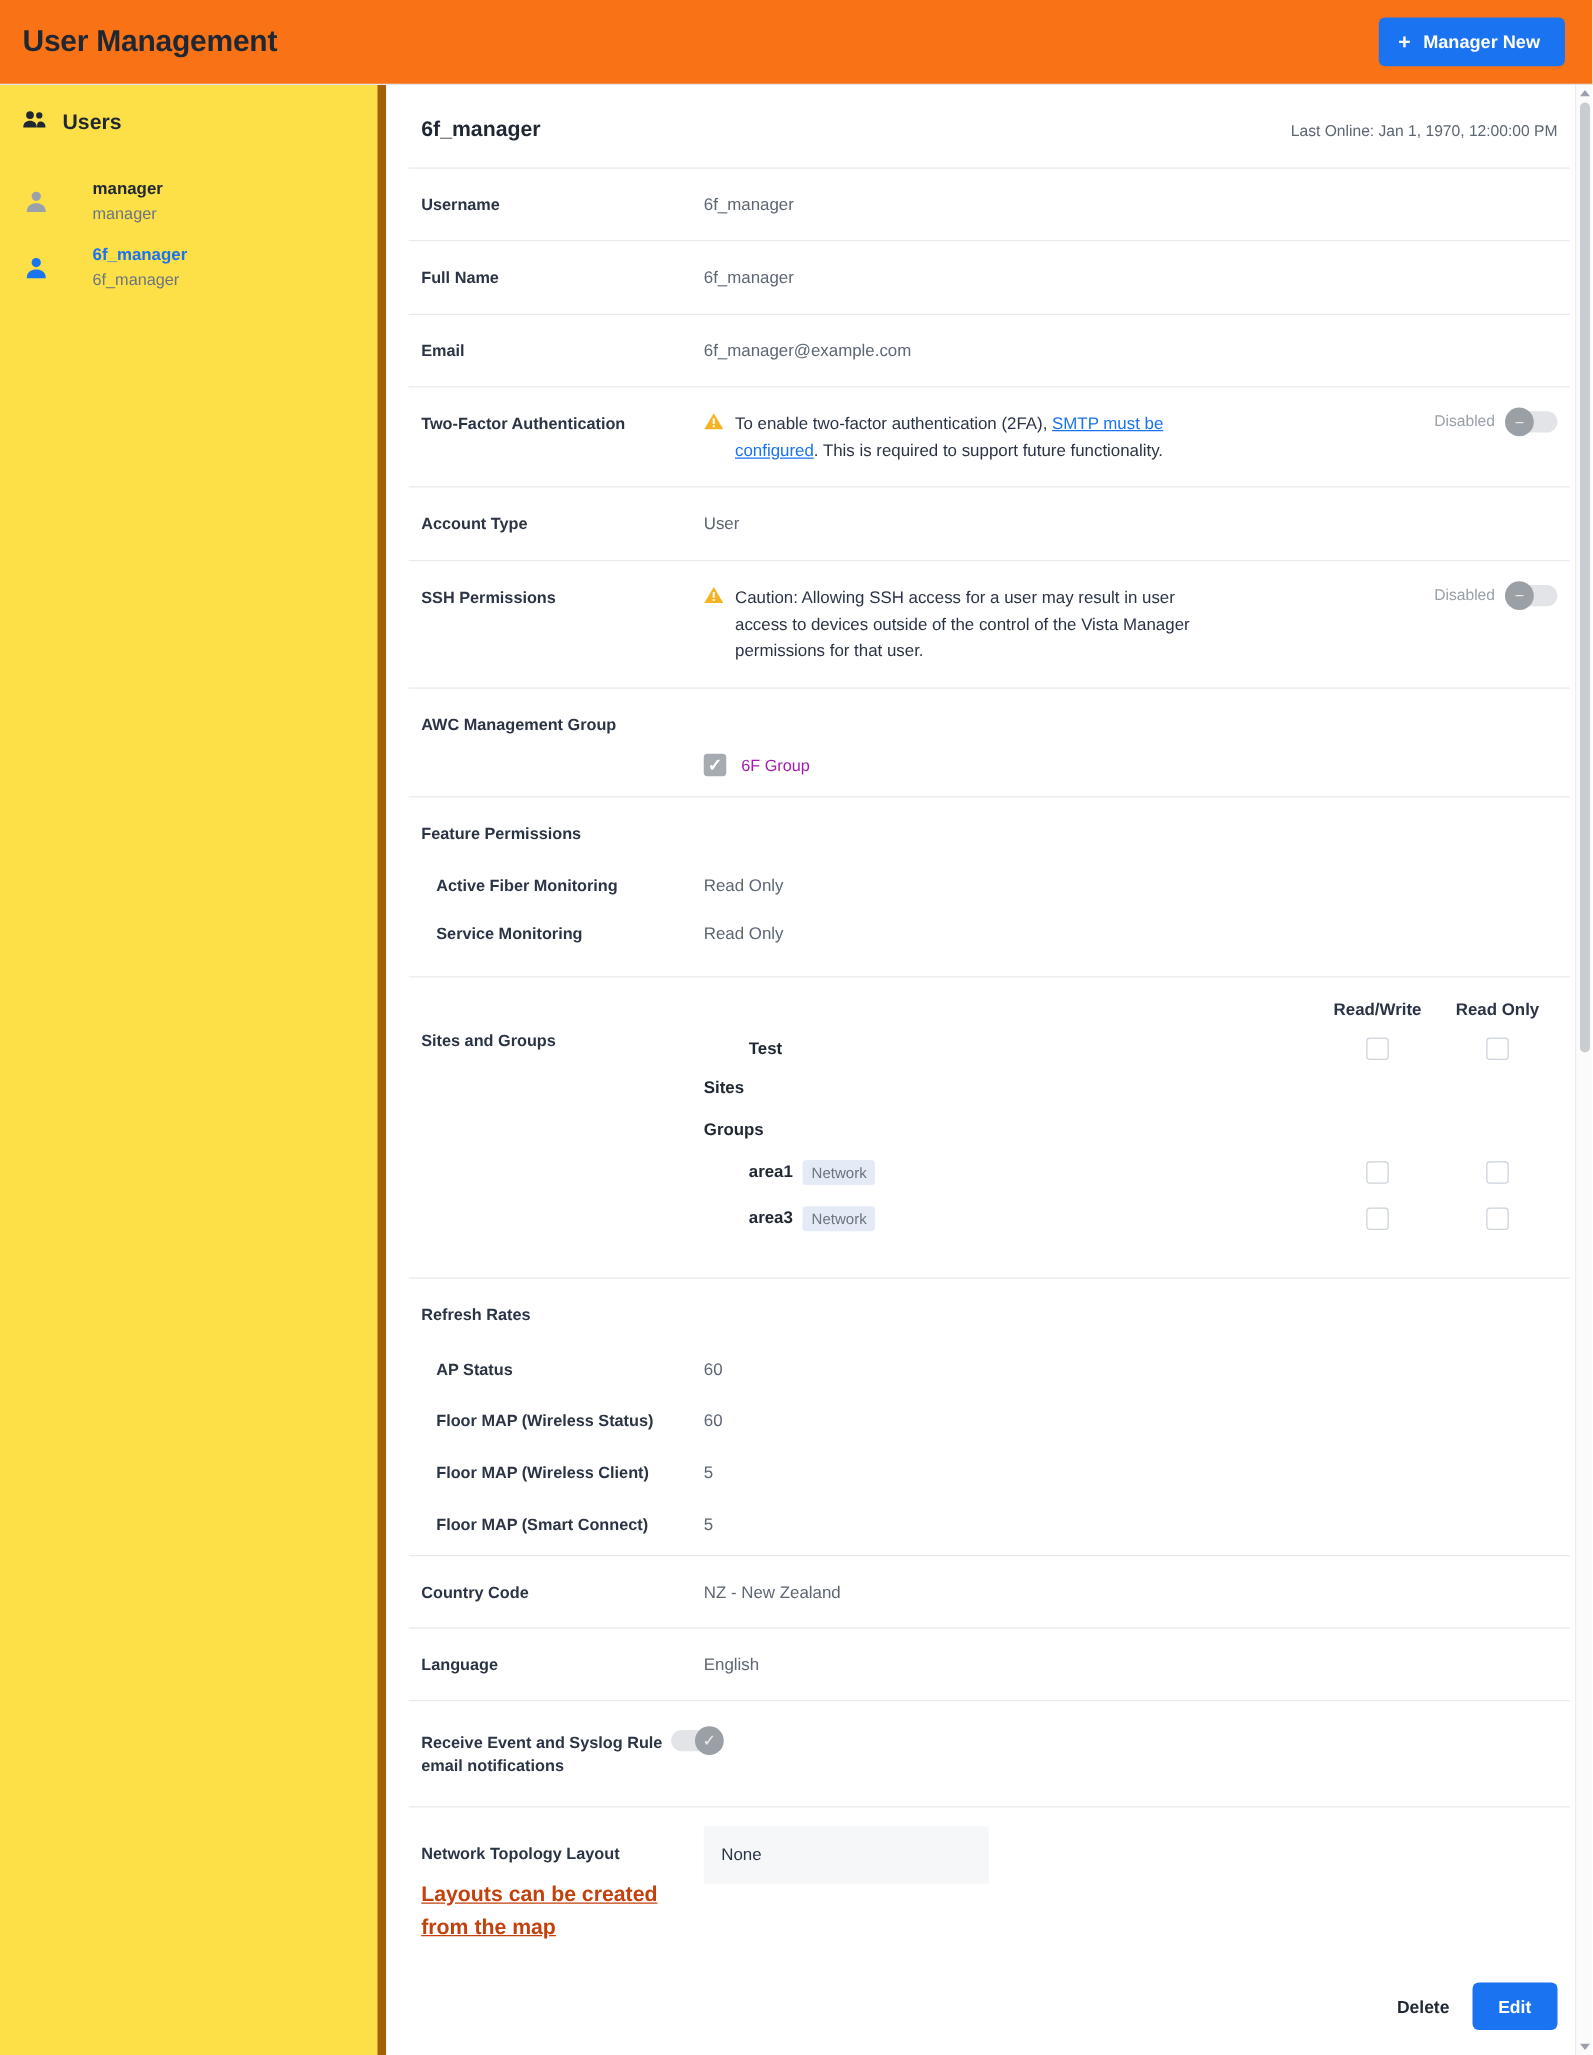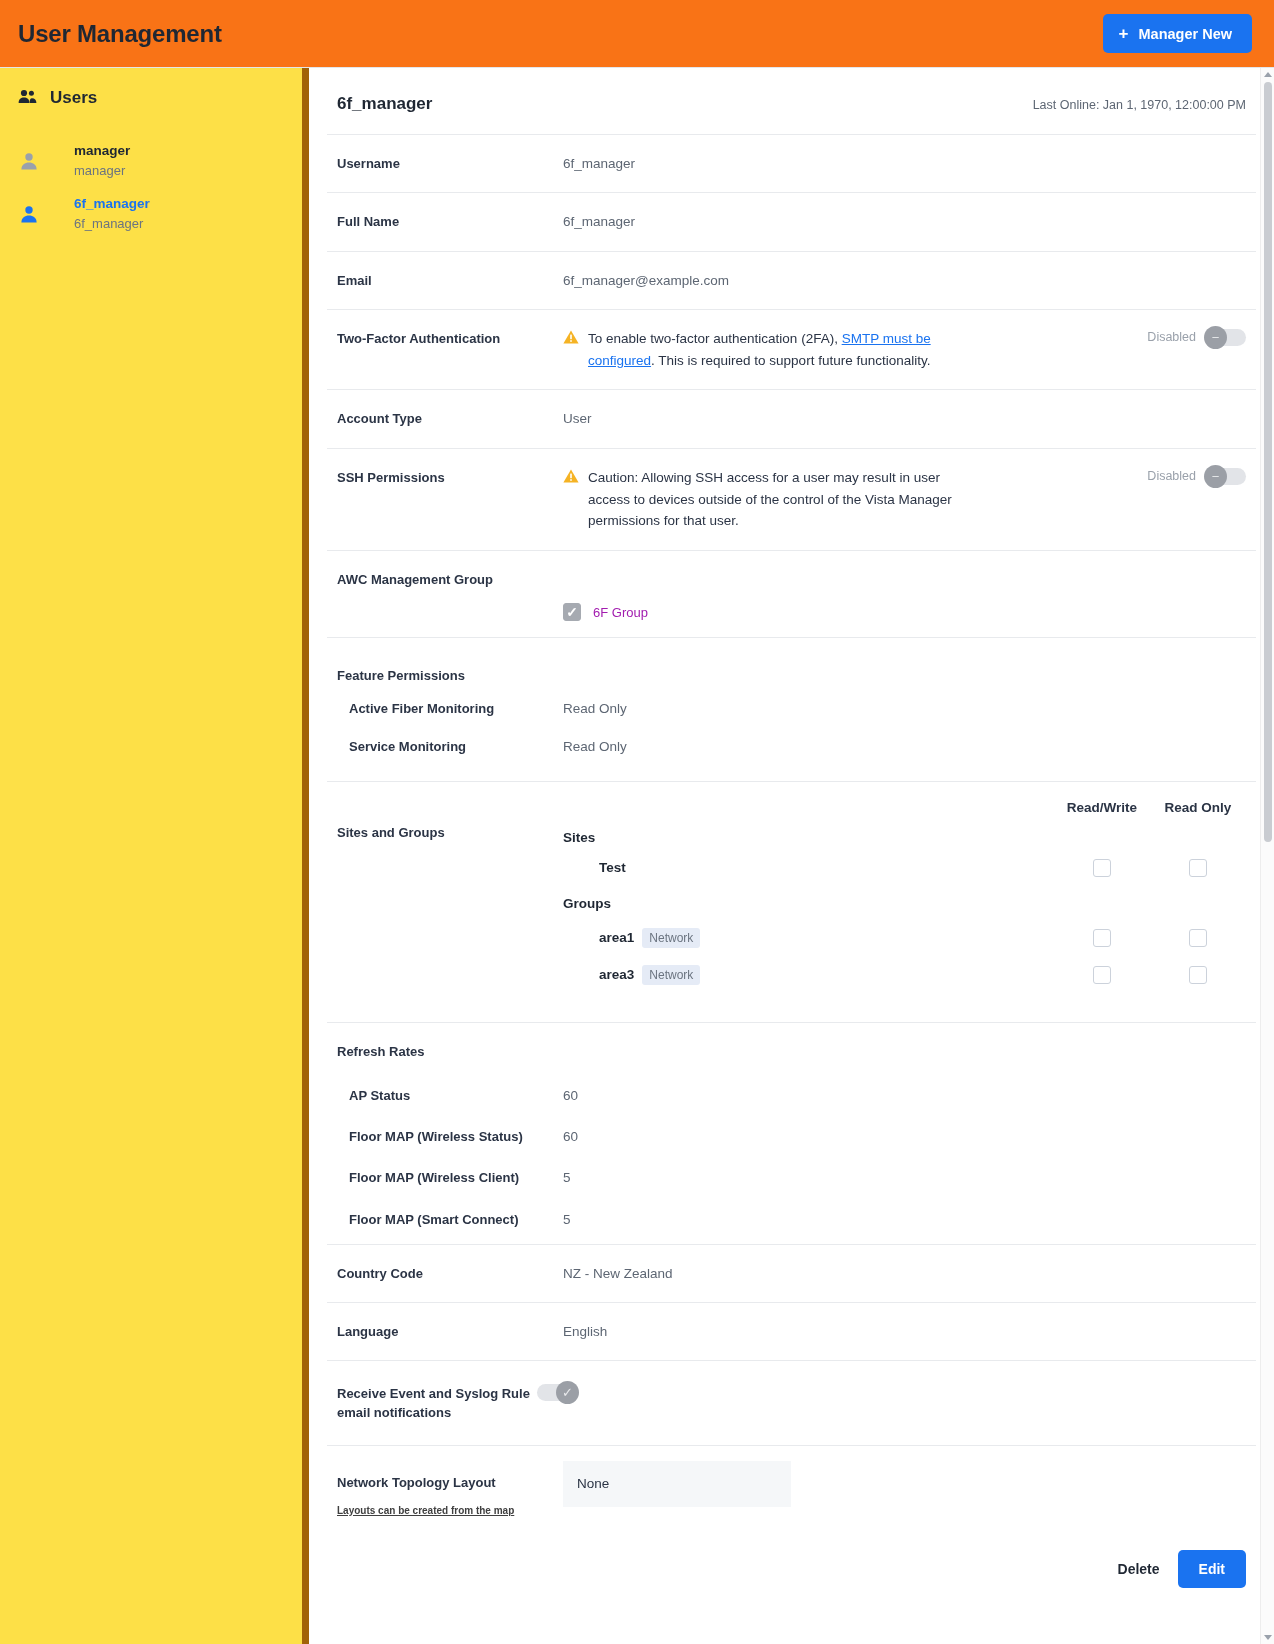--- a/index.html
+++ b/index.html
@@ -231,22 +231,22 @@
     background: #f5f7f9;
     padding: 13px 14px;
     font-size: 13.5px;
     color: #2b3445;
     border: none;
     cursor: pointer;
   }
   .helper-link {
     display: inline-block;
     max-width: 190px;
-    font-size: 10px;
-    color: #404040;
+    font-size: 17px;
+    color: #c2410c;
     text-decoration: underline;
     line-height: 1.55;
     margin-top: 10px;
   }
 
   .footer-actions {
     display: flex;
     align-items: center;
     justify-content: flex-end;
     gap: 18px;
@@ -429,21 +429,21 @@
         <div class="lbl">AWC Management Group</div>
         <div class="val"></div>
       </div>
       <div class="awc-item">
         <span class="cbox checked-disabled">
             <span class="tick">✓</span>
           </span>
         <span class="awc-label">6F Group</span>
       </div>
 
-      <div class="row" style="padding-bottom:4px;align-items:flex-end;">
+      <div class="row" style="padding-bottom:4px;">
         <div class="lbl">Feature Permissions</div>
         <div class="val"></div>
       </div>
       <div class="row noborder" style="padding-top:8px;padding-bottom:8px;min-height:0;">
         <div class="lbl indent">Active Fiber Monitoring</div>
         <div class="val">Read Only</div>
       </div>
       <div class="row noborder" style="padding-top:8px;padding-bottom:24px;min-height:0;">
         <div class="lbl indent">Service Monitoring</div>
         <div class="val">Read Only</div>
@@ -453,35 +453,35 @@
         <div class="lbl" style="padding-top:24px;">Sites and Groups</div>
         <div class="sg-body">
 
           <div class="sg-head">
             <span class="sg-spacer"></span>
             <span class="sg-col">Read/Write</span>
             <span class="sg-col">Read Only</span>
           </div>
 
           <div class="sg-line">
+            <span class="sg-name lvl1">Test</span>
+            <span class="sg-spacer"></span>
+            <span class="sg-cell">
+                <span class="cbox"></span>
+              </span>
+            <span class="sg-cell">
+                <span class="cbox"></span>
+              </span>
+          </div>
+
+          <div class="sg-line">
             <span class="sg-name lvl0">Sites</span>
             <span class="sg-spacer"></span>
             <span class="sg-col"></span>
               <span class="sg-col"></span>
-          </div>
-
-          <div class="sg-line">
-            <span class="sg-name lvl1">Test</span>
-            <span class="sg-spacer"></span>
-            <span class="sg-cell">
-                <span class="cbox"></span>
-              </span>
-            <span class="sg-cell">
-                <span class="cbox"></span>
-              </span>
           </div>
 
           <div class="sg-line" style="padding-top:12px;">
             <span class="sg-name lvl0">Groups</span>
             <span class="sg-spacer"></span>
             <span class="sg-col"></span>
               <span class="sg-col"></span>
           </div>
 
           <div class="sg-line" style="padding-top:10px;">

